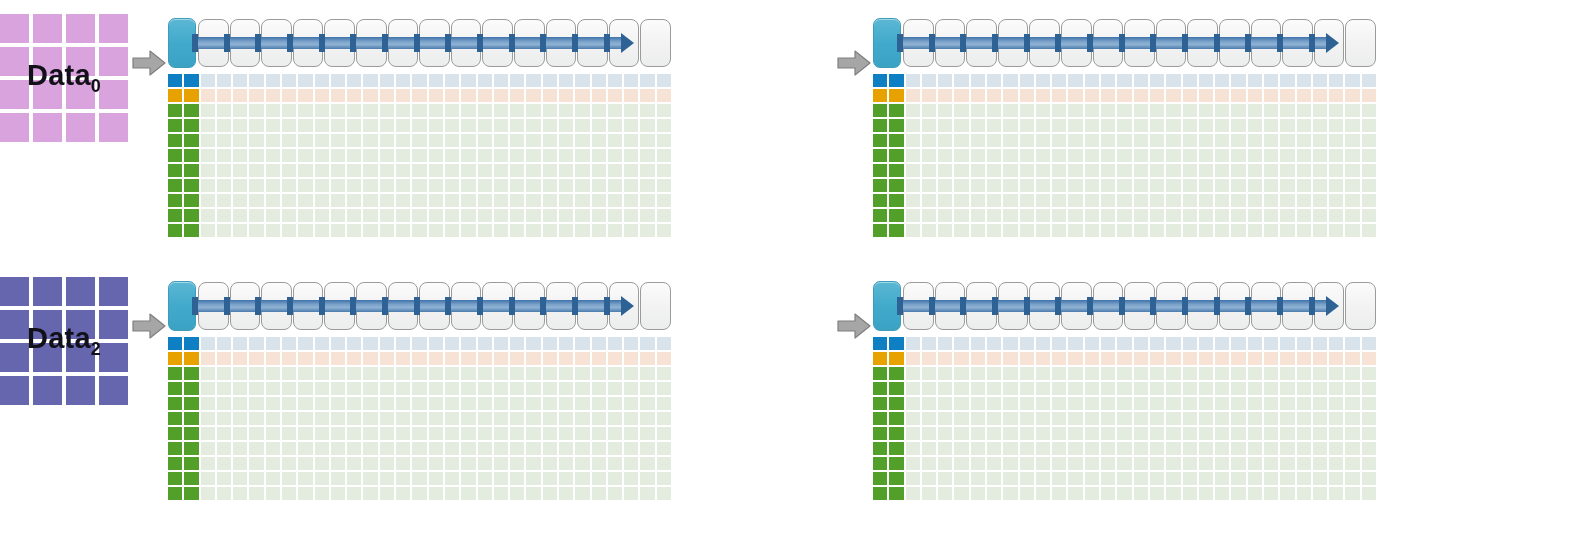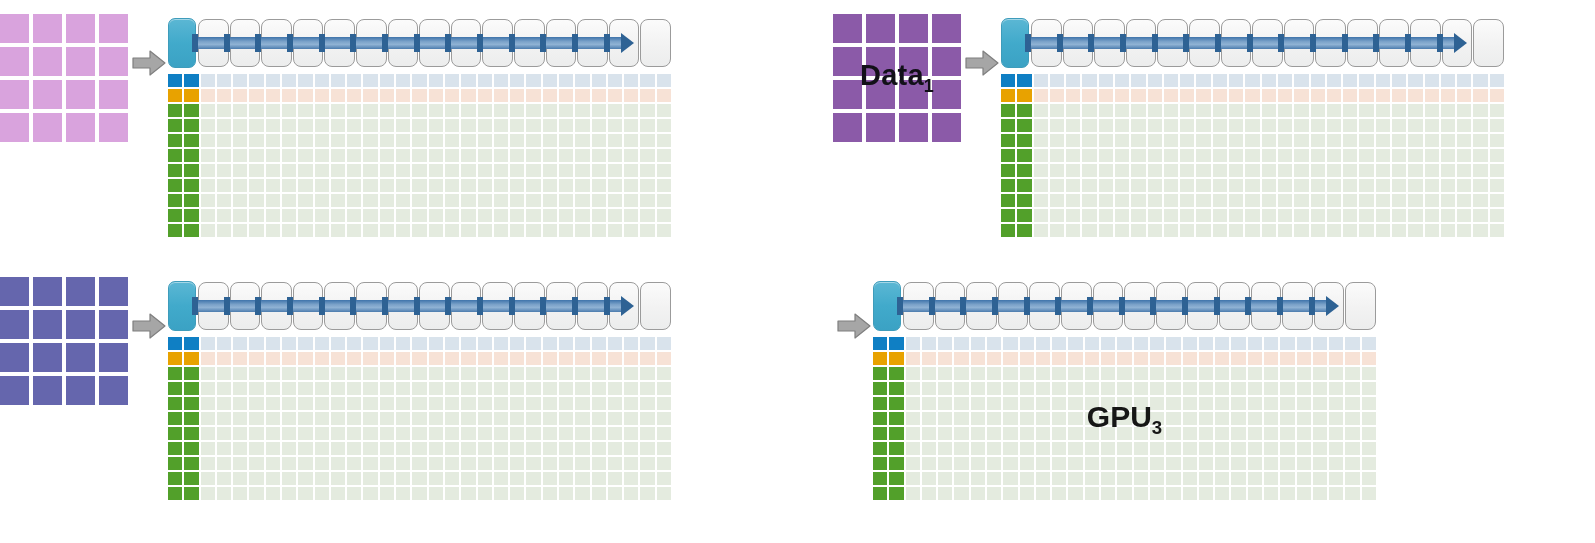--- a/index.html
+++ b/index.html
@@ -160,20 +160,21 @@
         <div class="cell" style="background: rgb(217, 163, 221);"></div>
         <div class="cell" style="background: rgb(217, 163, 221);"></div>
         <div class="cell" style="background: rgb(217, 163, 221);"></div>
         <div class="cell" style="background: rgb(217, 163, 221);"></div>
         <div class="cell" style="background: rgb(217, 163, 221);"></div>
         <div class="cell" style="background: rgb(217, 163, 221);"></div>
         <div class="cell" style="background: rgb(217, 163, 221);"></div>
         <div class="cell" style="background: rgb(217, 163, 221);"></div>
         <div class="cell" style="background: rgb(217, 163, 221);"></div>
         <div class="cell" style="background: rgb(217, 163, 221);"></div>
+        <div class="data-label">Data<sub>0</sub></div>
       </div>
       <div class="feed-arrow">
         <svg width="34" height="26" viewBox="0 0 34 26">
           <path d="M1 8 H18 V1 L33 13 L18 25 V18 H1 Z" fill="#a6a6a6" stroke="#7f7f7f" stroke-width="1.2" stroke-linejoin="round"></path>
         </svg>
       </div>
       <div class="gpu-block">
         <div class="pipe-row">
           <div class="pipe-head"></div>
           <div class="pipe-cells">
@@ -551,39 +552,20 @@
           <div class="gc" style="background: rgb(216, 227, 209); opacity: 0.7;"></div>
           <div class="gc" style="background: rgb(216, 227, 209); opacity: 0.7;"></div>
           <div class="gc" style="background: rgb(216, 227, 209); opacity: 0.7;"></div>
           <div class="gc" style="background: rgb(216, 227, 209); opacity: 0.7;"></div>
           <div class="gc" style="background: rgb(216, 227, 209); opacity: 0.7;"></div>
           <div class="gc" style="background: rgb(216, 227, 209); opacity: 0.7;"></div>
         </div>
       </div>
     </div>
     <div class="panel" style="left: 833px; top: 14px;">
-      <div class="data-tile">
-        <div class="cell" style="background: rgb(139, 90, 168);"></div>
-        <div class="cell" style="background: rgb(139, 90, 168);"></div>
-        <div class="cell" style="background: rgb(139, 90, 168);"></div>
-        <div class="cell" style="background: rgb(139, 90, 168);"></div>
-        <div class="cell" style="background: rgb(139, 90, 168);"></div>
-        <div class="cell" style="background: rgb(139, 90, 168);"></div>
-        <div class="cell" style="background: rgb(139, 90, 168);"></div>
-        <div class="cell" style="background: rgb(139, 90, 168);"></div>
-        <div class="cell" style="background: rgb(139, 90, 168);"></div>
-        <div class="cell" style="background: rgb(139, 90, 168);"></div>
-        <div class="cell" style="background: rgb(139, 90, 168);"></div>
-        <div class="cell" style="background: rgb(139, 90, 168);"></div>
-        <div class="cell" style="background: rgb(139, 90, 168);"></div>
-        <div class="cell" style="background: rgb(139, 90, 168);"></div>
-        <div class="cell" style="background: rgb(139, 90, 168);"></div>
-        <div class="cell" style="background: rgb(139, 90, 168);"></div>
-        <div class="data-label">Data<sub>1</sub></div>
-      </div>
       <div class="feed-arrow">
         <svg width="34" height="26" viewBox="0 0 34 26">
           <path d="M1 8 H18 V1 L33 13 L18 25 V18 H1 Z" fill="#a6a6a6" stroke="#7f7f7f" stroke-width="1.2" stroke-linejoin="round"></path>
         </svg>
       </div>
       <div class="gpu-block">
         <div class="pipe-row">
           <div class="pipe-head"></div>
           <div class="pipe-cells">
             <div class="pipe-cell"></div>
@@ -977,20 +959,21 @@
         <div class="cell" style="background: rgb(101, 102, 173);"></div>
         <div class="cell" style="background: rgb(101, 102, 173);"></div>
         <div class="cell" style="background: rgb(101, 102, 173);"></div>
         <div class="cell" style="background: rgb(101, 102, 173);"></div>
         <div class="cell" style="background: rgb(101, 102, 173);"></div>
         <div class="cell" style="background: rgb(101, 102, 173);"></div>
         <div class="cell" style="background: rgb(101, 102, 173);"></div>
         <div class="cell" style="background: rgb(101, 102, 173);"></div>
         <div class="cell" style="background: rgb(101, 102, 173);"></div>
         <div class="cell" style="background: rgb(101, 102, 173);"></div>
+        <div class="data-label">Data<sub>2</sub></div>
       </div>
       <div class="feed-arrow">
         <svg width="34" height="26" viewBox="0 0 34 26">
           <path d="M1 8 H18 V1 L33 13 L18 25 V18 H1 Z" fill="#a6a6a6" stroke="#7f7f7f" stroke-width="1.2" stroke-linejoin="round"></path>
         </svg>
       </div>
       <div class="gpu-block">
         <div class="pipe-row">
           <div class="pipe-head"></div>
           <div class="pipe-cells">
@@ -1754,17 +1737,16 @@
           <div class="gc" style="background: rgb(216, 227, 209); opacity: 0.7;"></div>
           <div class="gc" style="background: rgb(216, 227, 209); opacity: 0.7;"></div>
           <div class="gc" style="background: rgb(216, 227, 209); opacity: 0.7;"></div>
           <div class="gc" style="background: rgb(216, 227, 209); opacity: 0.7;"></div>
           <div class="gc" style="background: rgb(216, 227, 209); opacity: 0.7;"></div>
           <div class="gc" style="background: rgb(216, 227, 209); opacity: 0.7;"></div>
           <div class="gc" style="background: rgb(216, 227, 209); opacity: 0.7;"></div>
           <div class="gc" style="background: rgb(216, 227, 209); opacity: 0.7;"></div>
           <div class="gc" style="background: rgb(216, 227, 209); opacity: 0.7;"></div>
           <div class="gc" style="background: rgb(216, 227, 209); opacity: 0.7;"></div>
-          <div class="gpu-label">GPU<sub>3</sub></div>
         </div>
       </div>
     </div>
   </div>
 
 </body></html>

